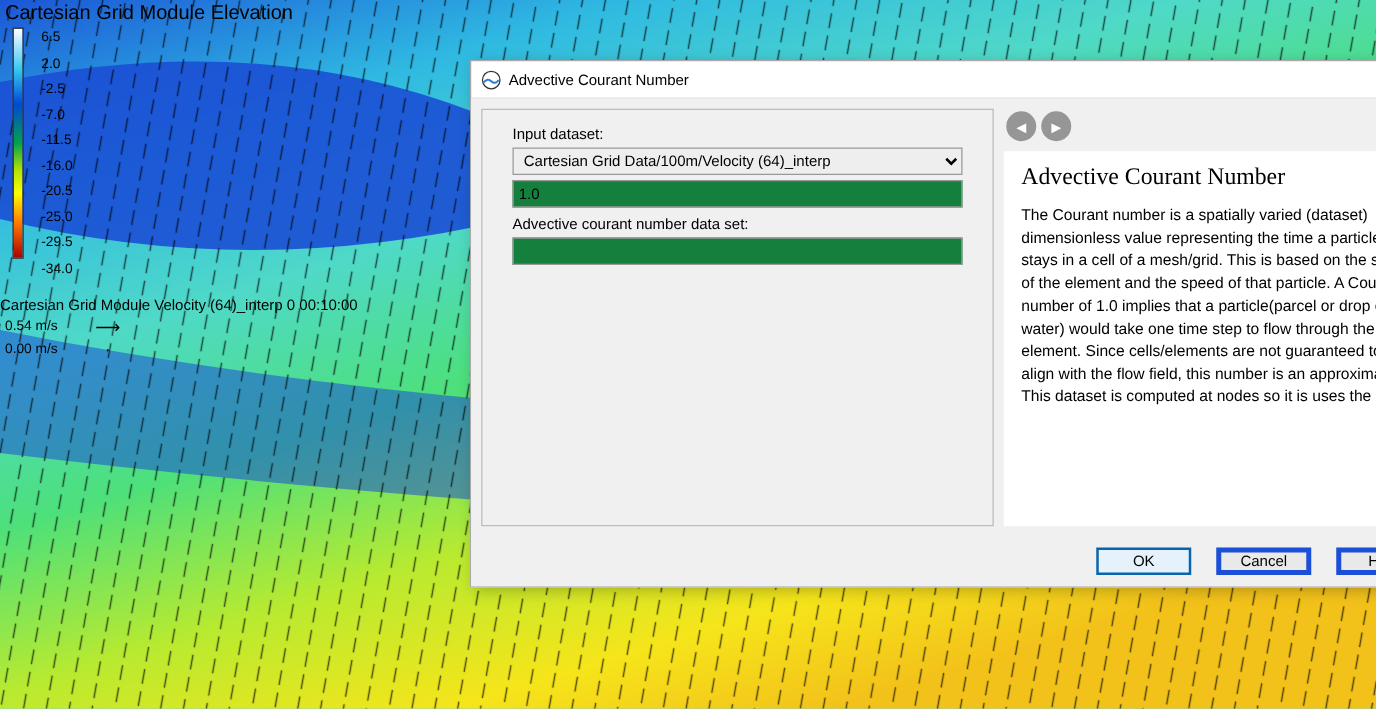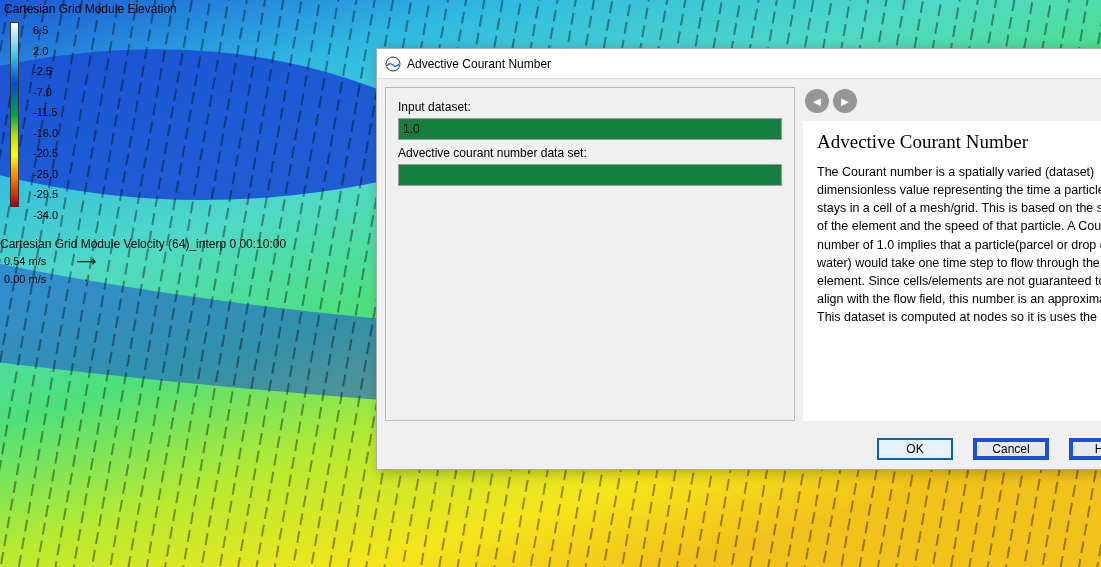--- a/index.html
+++ b/index.html
@@ -18,21 +18,21 @@
     position: absolute; inset: 0;
     overflow: hidden;
     z-index: 0;
   }
   .bg svg { width: 100%; height: 100%; display: block; }
 
   .overlay-text {
     position: absolute;
     left: 0; top: 0;
     z-index: 2;
-    font-size: 12px;
+    font-size: 16px;
     color: #000;
     font-family: Arial, sans-serif;
   }
   .overlay-title {
     padding: 2px 4px;
   }
   .colorbar {
     position: absolute;
     left: 10px; top: 22px;
     width: 9px; height: 185px;
@@ -112,21 +112,21 @@
     padding: 8px;
     gap: 8px;
     background: #f0f0f0;
     overflow: hidden;
   }
 
   .left-panel {
     width: 410px;
     border: 1px solid #bbb;
     background: #f0f0f0;
-    padding: 10px 12px;
+    padding: 10px 24px;
     display: flex;
     flex-direction: column;
     gap: 4px;
   }
   .left-panel label { font-size: 12px; margin-top: 2px; }
   .left-panel select,
   .left-panel input[type=text] {
     width: 100%;
     font-size: 12px;
     padding: 2px 4px;
@@ -272,20 +272,23 @@
       </svg>
     </span>
     <span class="title">Advective Courant Number</span>
     <span class="close">✕</span>
   </div>
 
   <div class="dialog-body">
 
     <div class="left-panel">
       <label>Input dataset:</label>
+      <select>
+        <option>Cartesian Grid Data/100m/Velocity (64)_interp</option>
+      </select>
 
       <input type="text" value="1.0" style="">
 
       <label>Advective courant number data set:</label>
       <input type="text" value="" style="">
     </div>
 
     <div class="right-panel">
       <div class="navbtns">
         <span class="navbtn">◄</span>

